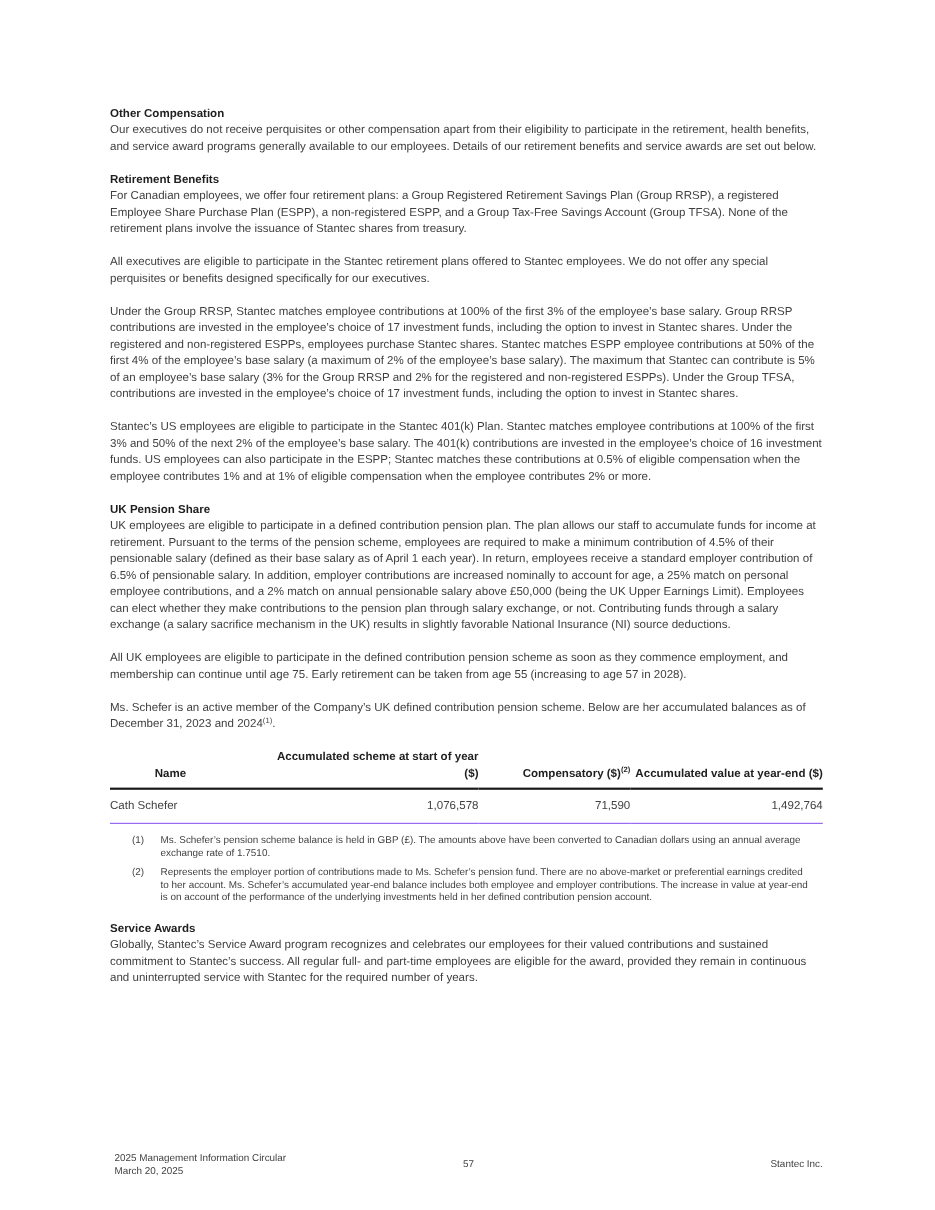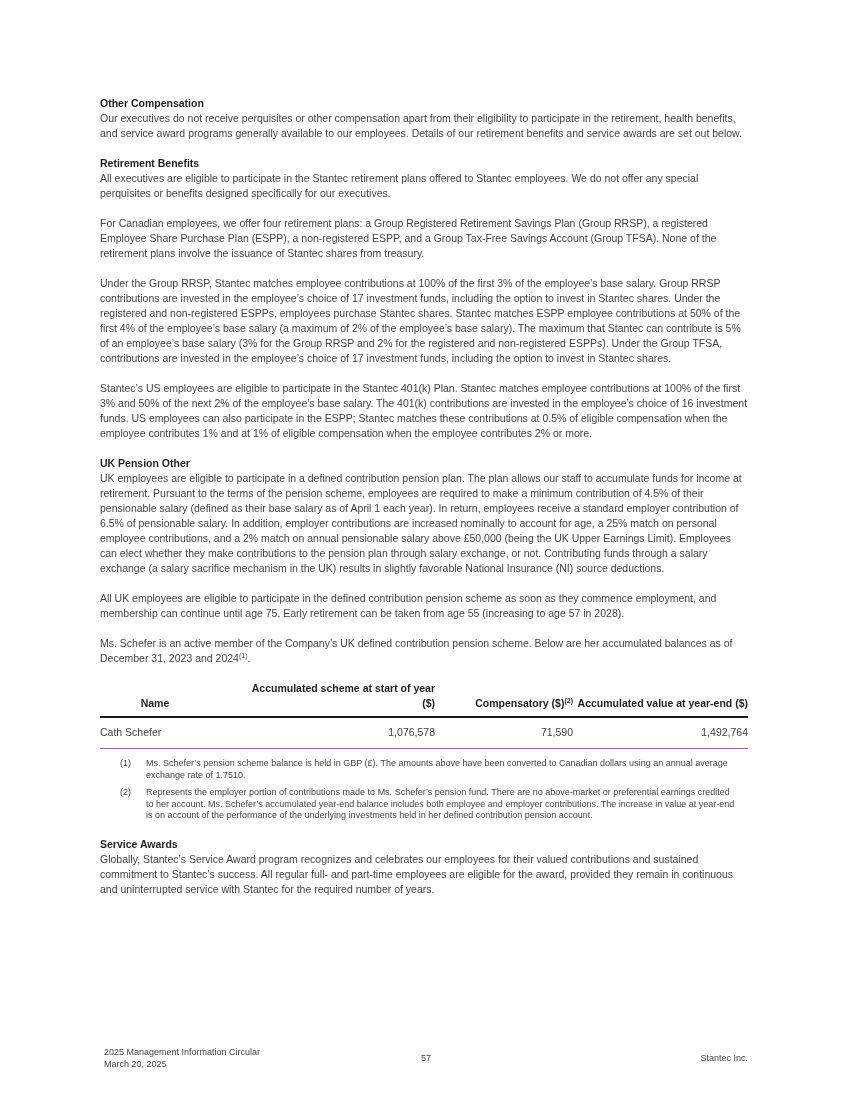--- a/index.html
+++ b/index.html
@@ -52,26 +52,26 @@
 </style>
 </head>
 <body>
 
 <div class="page">
 
   <div class="heading">Other Compensation</div>
   <p class="para">Our executives do not receive perquisites or other compensation apart from their eligibility to participate in the retirement, health benefits, and service award programs generally available to our employees. Details of our retirement benefits and service awards are set out below.</p>
 
   <div class="heading">Retirement Benefits</div>
+  <p class="para">For Canadian employees, we offer four retirement plans: a Group Registered Retirement Savings Plan (Group RRSP), a registered Employee Share Purchase Plan (ESPP), a non-registered ESPP, and a Group Tax-Free Savings Account (Group TFSA). None of the retirement plans involve the issuance of Stantec shares from treasury.</p>
   <p class="para">All executives are eligible to participate in the Stantec retirement plans offered to Stantec employees. We do not offer any special perquisites or benefits designed specifically for our executives.</p>
-  <p class="para">For Canadian employees, we offer four retirement plans: a Group Registered Retirement Savings Plan (Group RRSP), a registered Employee Share Purchase Plan (ESPP), a non-registered ESPP, and a Group Tax-Free Savings Account (Group TFSA). None of the retirement plans involve the issuance of Stantec shares from treasury.</p>
   <p class="para">Under the Group RRSP, Stantec matches employee contributions at 100% of the first 3% of the employee’s base salary. Group RRSP contributions are invested in the employee’s choice of 17 investment funds, including the option to invest in Stantec shares. Under the registered and non-registered ESPPs, employees purchase Stantec shares. Stantec matches ESPP employee contributions at 50% of the first 4% of the employee’s base salary (a maximum of 2% of the employee’s base salary). The maximum that Stantec can contribute is 5% of an employee’s base salary (3% for the Group RRSP and 2% for the registered and non-registered ESPPs). Under the Group TFSA, contributions are invested in the employee’s choice of 17 investment funds, including the option to invest in Stantec shares.</p>
   <p class="para">Stantec’s US employees are eligible to participate in the Stantec 401(k) Plan. Stantec matches employee contributions at 100% of the first 3% and 50% of the next 2% of the employee’s base salary. The 401(k) contributions are invested in the employee’s choice of 16 investment funds. US employees can also participate in the ESPP; Stantec matches these contributions at 0.5% of eligible compensation when the employee contributes 1% and at 1% of eligible compensation when the employee contributes 2% or more.</p>
 
-  <div class="heading">UK Pension Other</div>
+  <div class="heading">UK Pension Share</div>
   <p class="para">UK employees are eligible to participate in a defined contribution pension plan. The plan allows our staff to accumulate funds for income at retirement. Pursuant to the terms of the pension scheme, employees are required to make a minimum contribution of 4.5% of their pensionable salary (defined as their base salary as of April 1 each year). In return, employees receive a standard employer contribution of 6.5% of pensionable salary. In addition, employer contributions are increased nominally to account for age, a 25% match on personal employee contributions, and a 2% match on annual pensionable salary above £50,000 (being the UK Upper Earnings Limit). Employees can elect whether they make contributions to the pension plan through salary exchange, or not. Contributing funds through a salary exchange (a salary sacrifice mechanism in the UK) results in slightly favorable National Insurance (NI) source deductions.</p>
   <p class="para">All UK employees are eligible to participate in the defined contribution pension scheme as soon as they commence employment, and membership can continue until age 75. Early retirement can be taken from age 55 (increasing to age 57 in 2028).</p>
   <p class="para"><span>Ms. Schefer is an active member of the Company’s UK defined contribution pension scheme. Below are her accumulated balances as of December 31, 2023 and 2024</span><sup>(1)</sup><span>.</span></p>
 
   <table class="comp">
     <colgroup>
         <col class="c1">
         <col class="c2">
         <col class="c3">
         <col class="c4">

